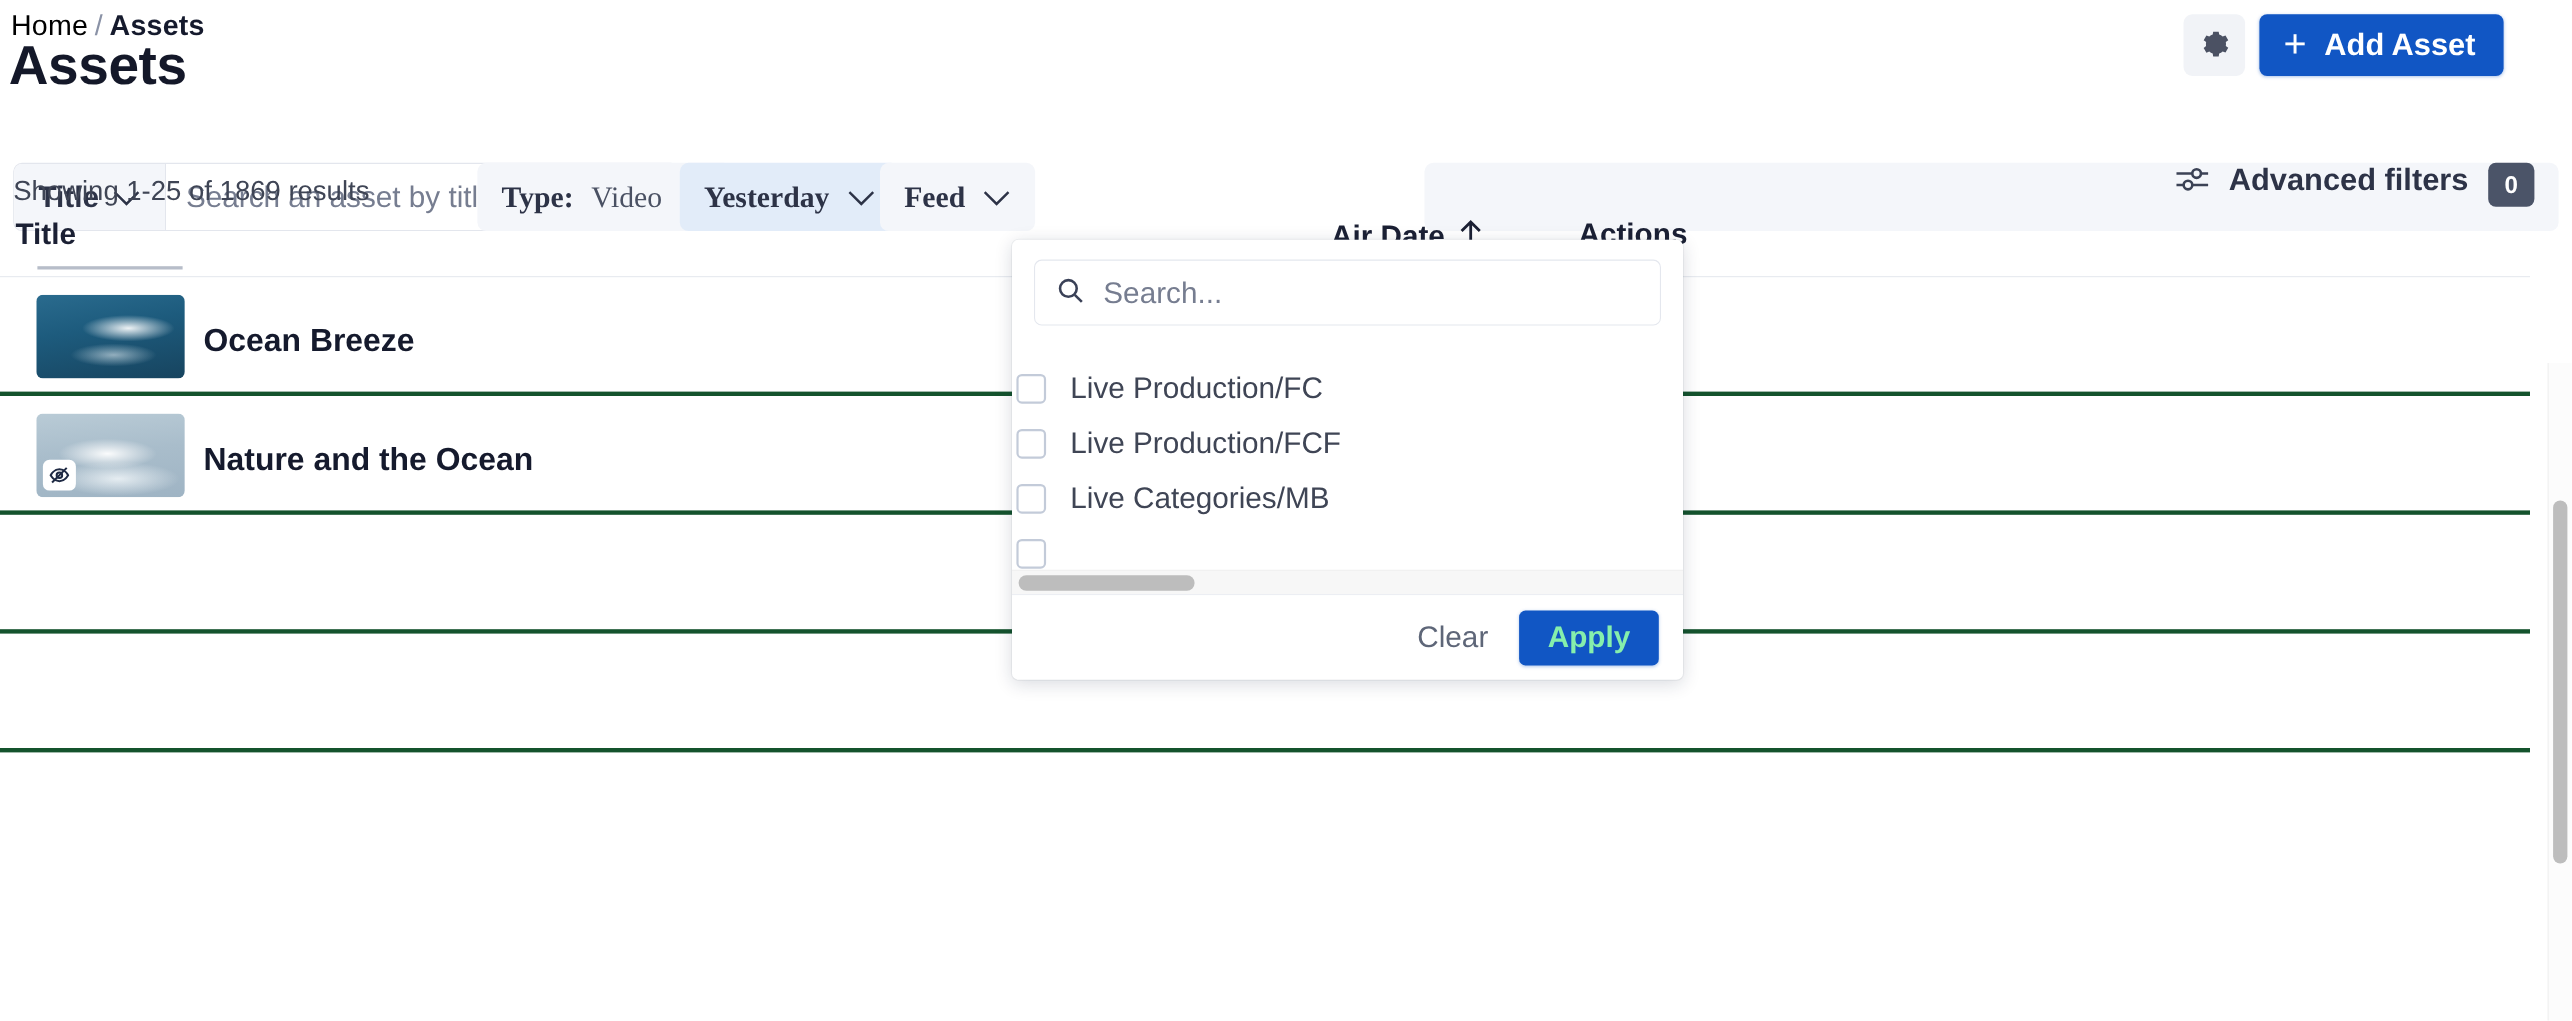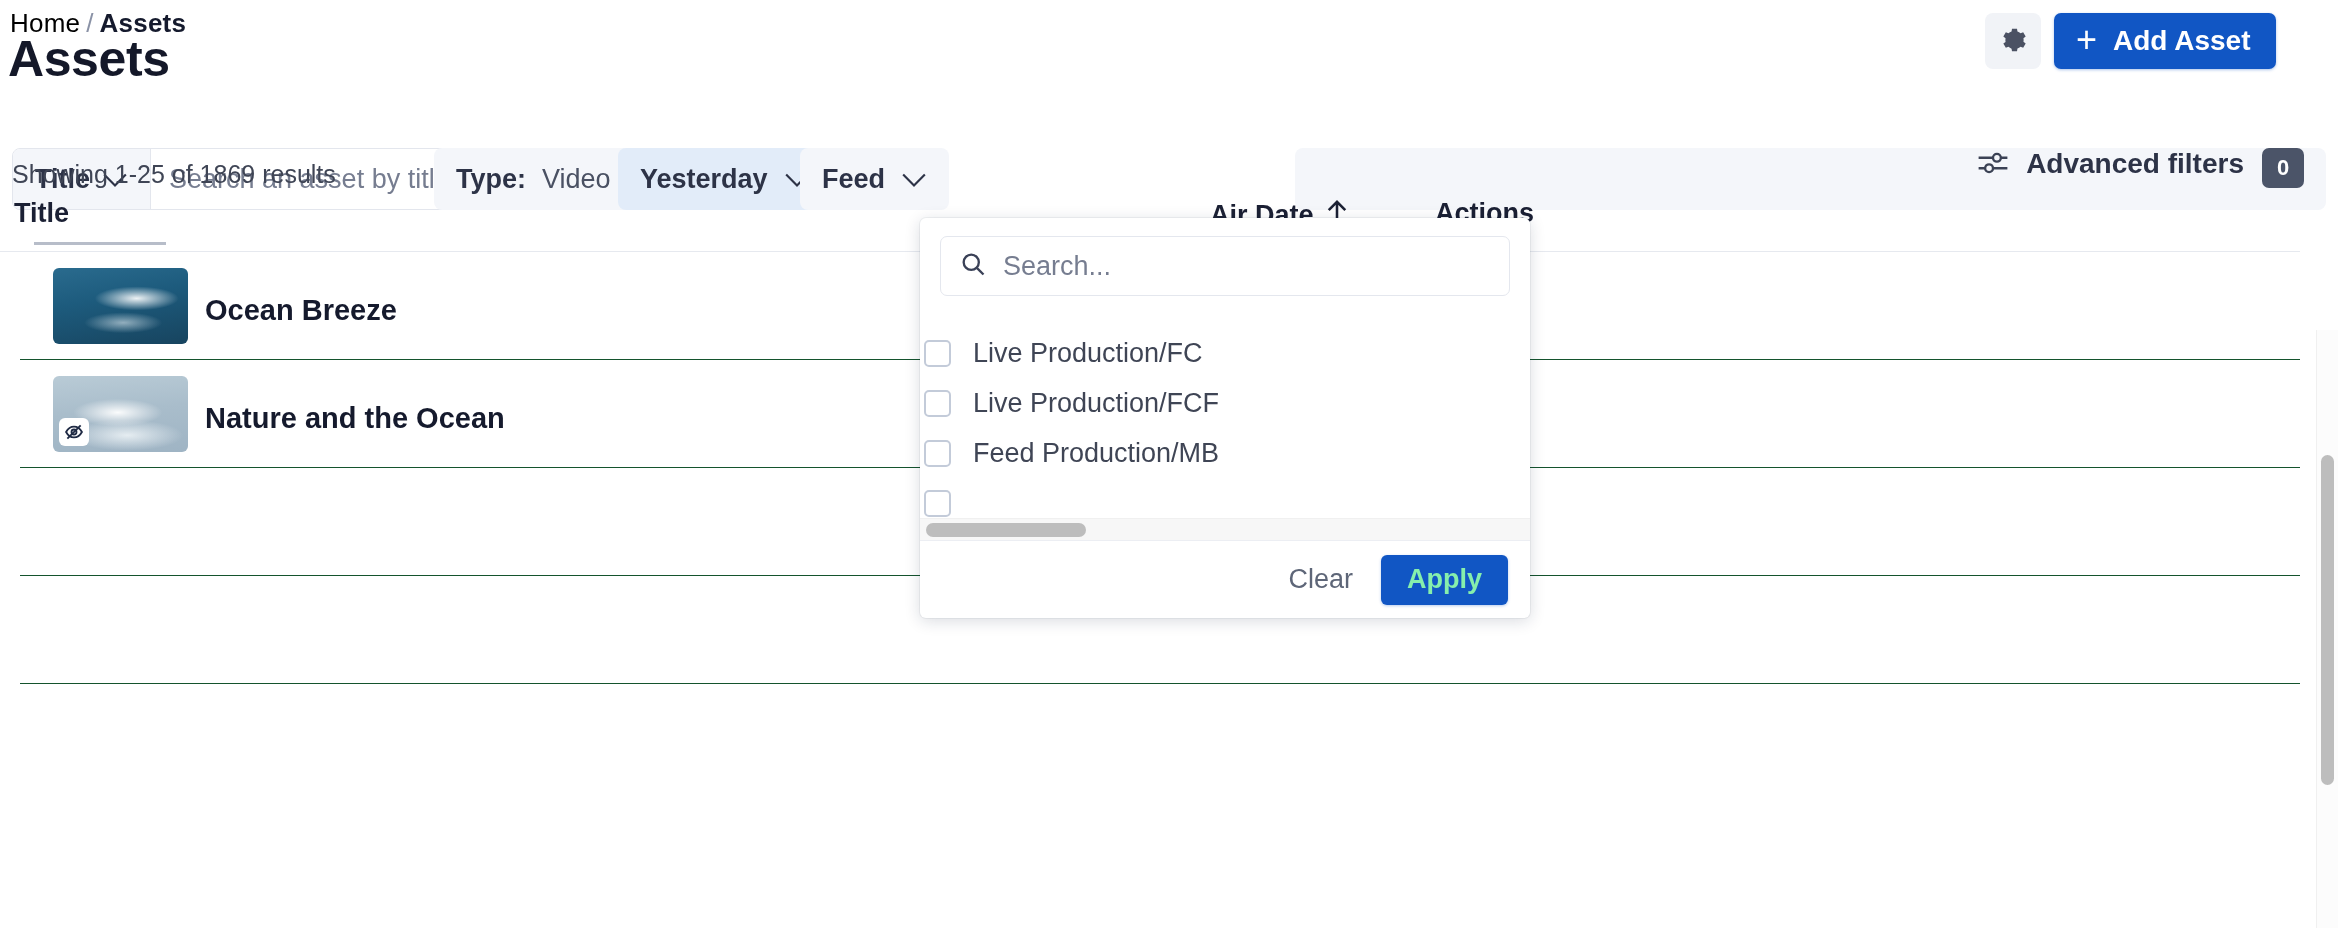--- a/index.html
+++ b/index.html
@@ -66,21 +66,21 @@
     width: 76px; display: flex; align-items: center; justify-content: center;
     background: #fff; border: none; border-left: 1px solid #eceff4; cursor: pointer;
   }
 
   .chip {
     position: absolute; top: 0; height: 62px;
     display: flex; align-items: center; gap: 16px;
     padding: 0 22px; border: none; border-radius: 8px;
     background: #f4f6fa; cursor: pointer;
     font-size: 27px; color: #2d3347;
-    font-family: Liberation Sans, sans-serif;
+    font-family: Liberation Serif, serif;
   }
   .chip.active { background: #e2ecf9; }
   .chip .lbl-strong { font-weight: 700; }
   .chip .lbl-weak { font-weight: 400; color:#4a5163; }
   #chip-type { left: 434px; }
   #chip-categories { left: 618px; }
   #chip-feed { left: 800px; }
 
   .adv-filters {
     position: absolute; left: 1295px; top: 0; width: 1031px; height: 62px;
@@ -109,21 +109,21 @@
     position: relative; height: 62px; border-bottom: 1px solid #e6e9ef;
   }
   .th { position: absolute; font-size: 27px; font-weight: 700; color: #1b2034; top: 8px; }
   .th-title { left: 14px; }
   .th-title-underline {
     position: absolute; left: 34px; top: 52px; width: 132px; height: 3px; background: #b7bdc9;
   }
   .th-airdate { left: 1210px; display: flex; align-items: center; gap: 10px; }
   .th-actions { left: 1435px; }
 
-  .row { position: relative; height: 108px; border-bottom: 1px solid #14532d; margin-left: 20px; }
+  .row { position: relative; height: 108px; border-bottom: 4px solid #14532d; }
   .thumb-wrap { position: absolute; left: 33px; top: 16px; width: 135px; height: 76px; }
   .thumb {
     width: 135px; height: 76px; border-radius: 6px; overflow: hidden; position: relative;
   }
   .thumb.ocean1 {
     background:
       radial-gradient(ellipse 70px 20px at 62% 40%, rgba(255,255,255,.92), rgba(255,255,255,0) 60%),
       radial-gradient(ellipse 60px 16px at 52% 72%, rgba(220,232,238,.62), rgba(255,255,255,0) 65%),
       linear-gradient(170deg, #2a6b8e 0%, #1d5b7d 40%, #17445f 100%);
   }
@@ -383,21 +383,21 @@
         <div class="dd-item">
           <span class="dd-cb"></span>
           <span class="dd-label">Live Production/FC</span>
         </div>
         <div class="dd-item">
           <span class="dd-cb"></span>
           <span class="dd-label">Live Production/FCF</span>
         </div>
         <div class="dd-item">
           <span class="dd-cb"></span>
-          <span class="dd-label">Feed Production/MB</span>
+          <span class="dd-label">Live Categories/MB</span>
         </div>
         <div class="dd-item">
           <span class="dd-cb"></span>
         </div>
 
       </div>
       <div class="dd-vscroll">
         
       </div>
     </div>

